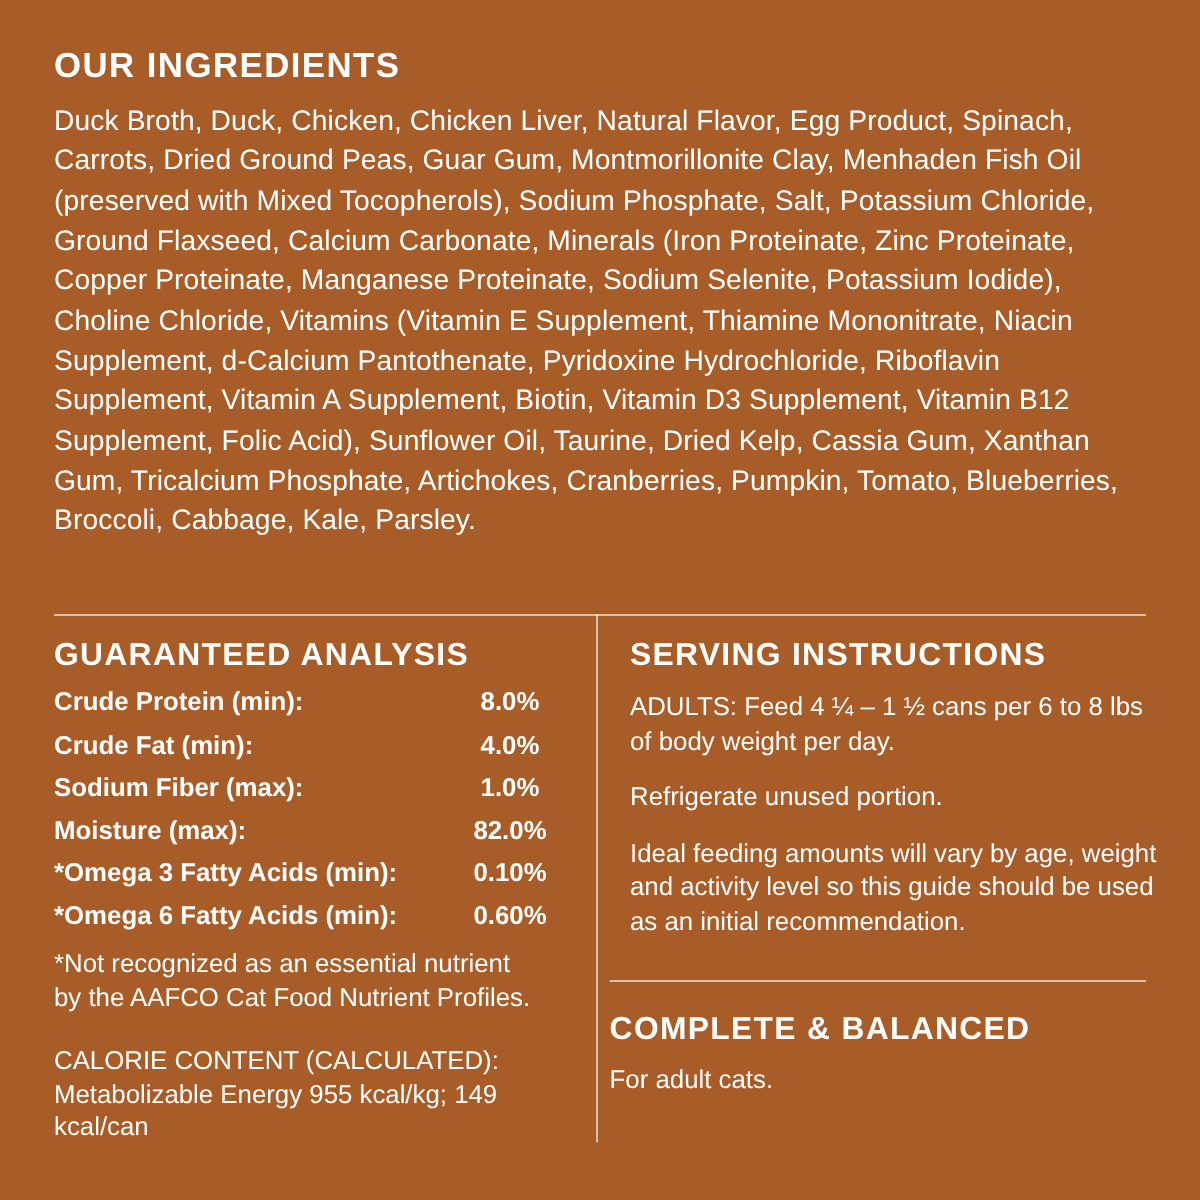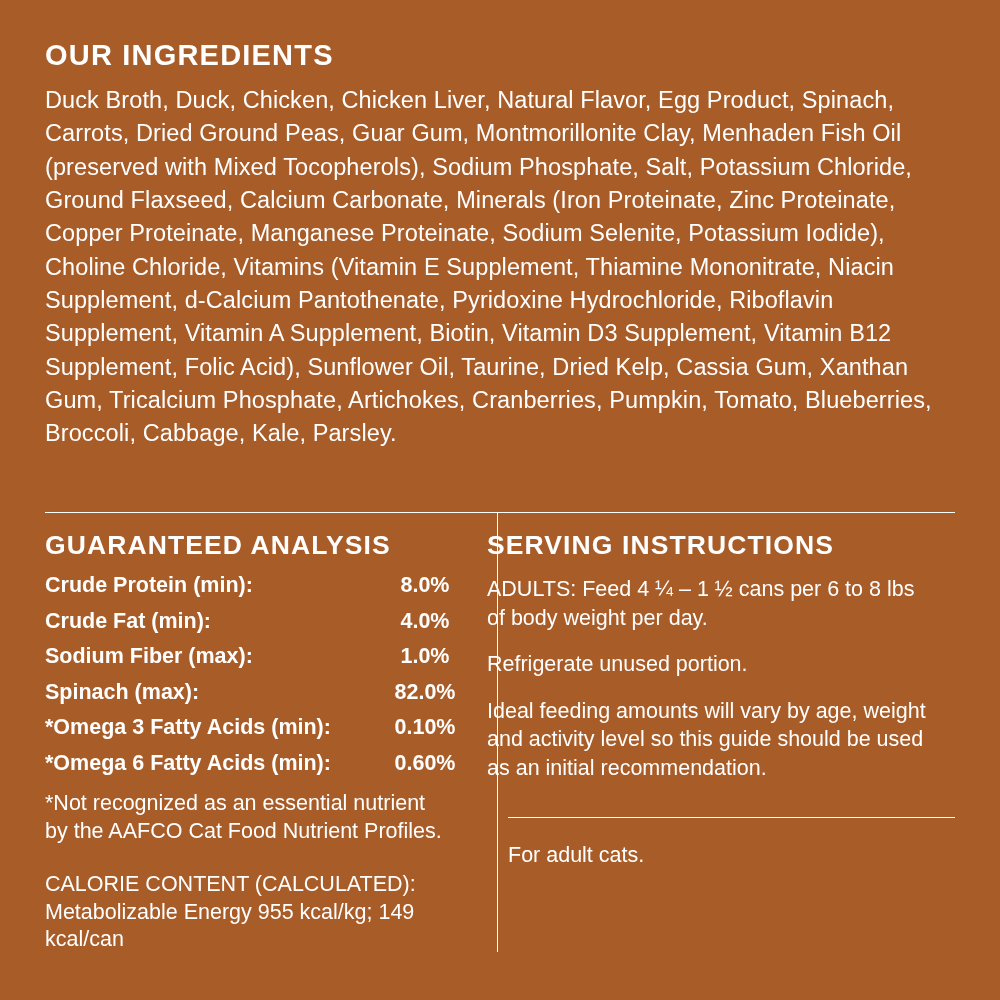--- a/index.html
+++ b/index.html
@@ -76,21 +76,21 @@
     height: 430px;
   }
   .col-left {
     position: absolute;
     left: 0;
     top: 0;
     width: 440px;
   }
   .col-right {
     position: absolute;
-    left: 442px;
+    left: 480px;
     top: 0;
     width: 447px;
   }
 
   .ga-title, .si-title, .cb-title {
     font-size: 26.5px;
     font-weight: bold;
     letter-spacing: 1.1px;
     margin: 0 0 14px 0;
   }
@@ -170,21 +170,21 @@
           </tr>
           <tr>
             <td>Crude Fat (min):</td>
             <td class="val">4.0%</td>
           </tr>
           <tr>
             <td>Sodium Fiber (max):</td>
             <td class="val">1.0%</td>
           </tr>
           <tr>
-            <td>Spinach (max):</td>
+            <td>Moisture (max):</td>
             <td class="val">82.0%</td>
           </tr>
           <tr>
             <td>*Omega 3 Fatty Acids (min):</td>
             <td class="val">0.10%</td>
           </tr>
           <tr>
             <td>*Omega 6 Fatty Acids (min):</td>
             <td class="val">0.60%</td>
           </tr>
@@ -205,17 +205,18 @@
     <div class="col-right">
       <h2 class="si-title">SERVING INSTRUCTIONS</h2>
       <div class="si-body">
         <p>ADULTS: Feed 4 ¼ – 1 ½ cans per 6 to 8 lbs of body weight per day.</p>
         <p>Refrigerate unused portion.</p>
         <p>Ideal feeding amounts will vary by age, weight and activity level so this guide should be used as an initial recommendation.</p>
       </div>
     </div>
 
     <div class="cb-block">
+      <h2 class="cb-title">COMPLETE &amp; BALANCED</h2>
       <p class="cb-body">For adult cats.</p>
     </div>
 
   </div>
 </div>
 
 </body></html>

